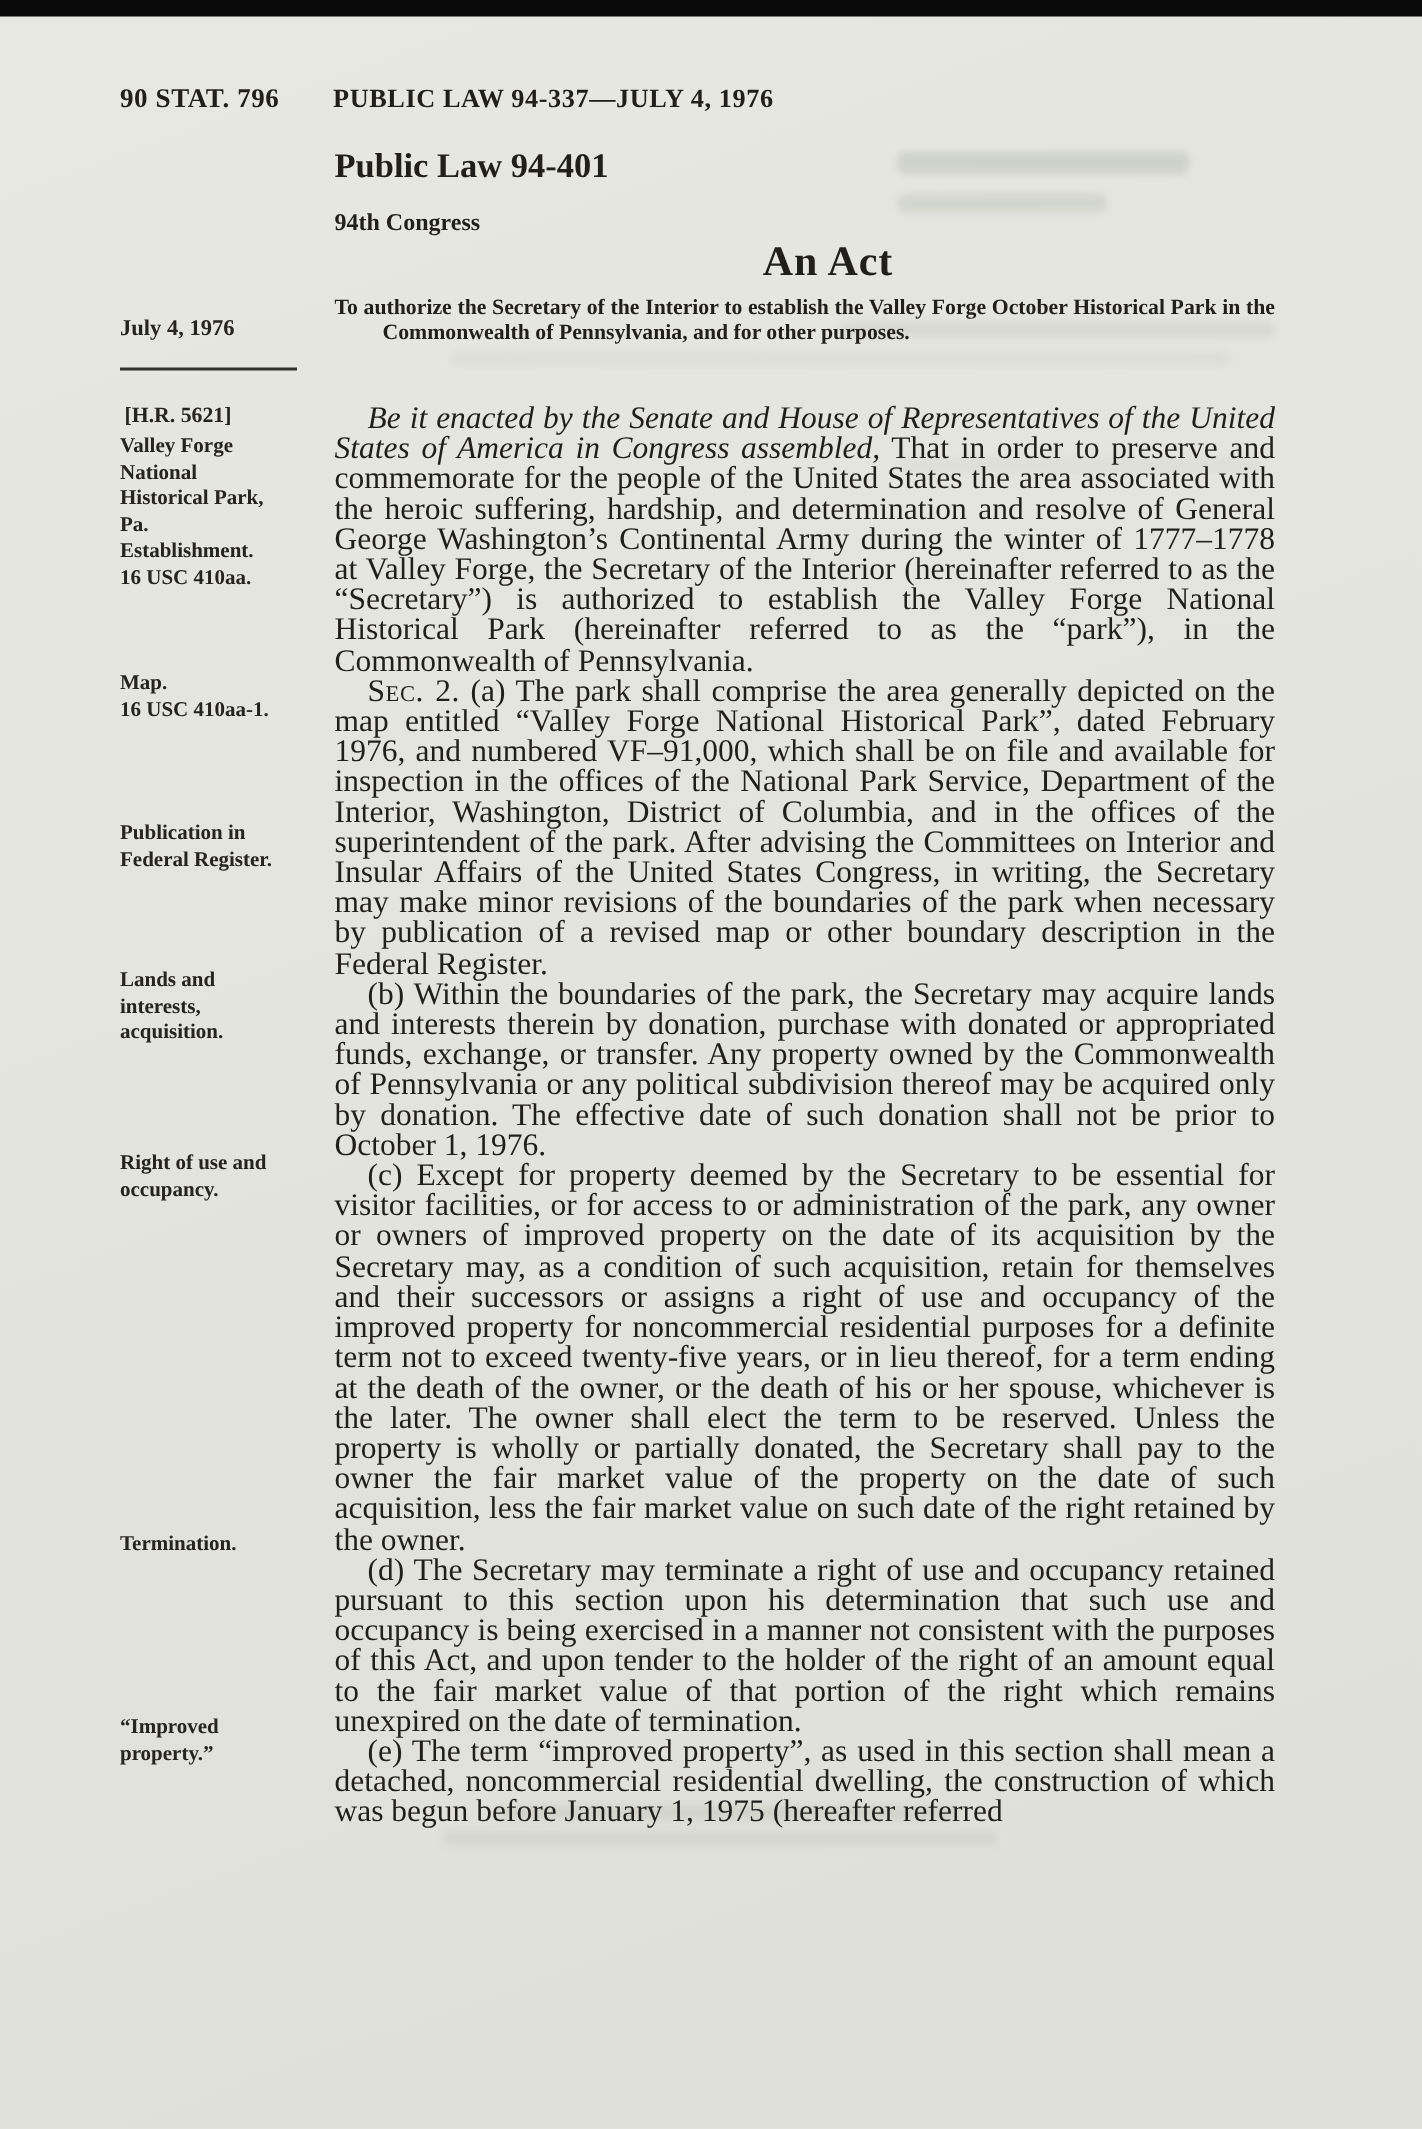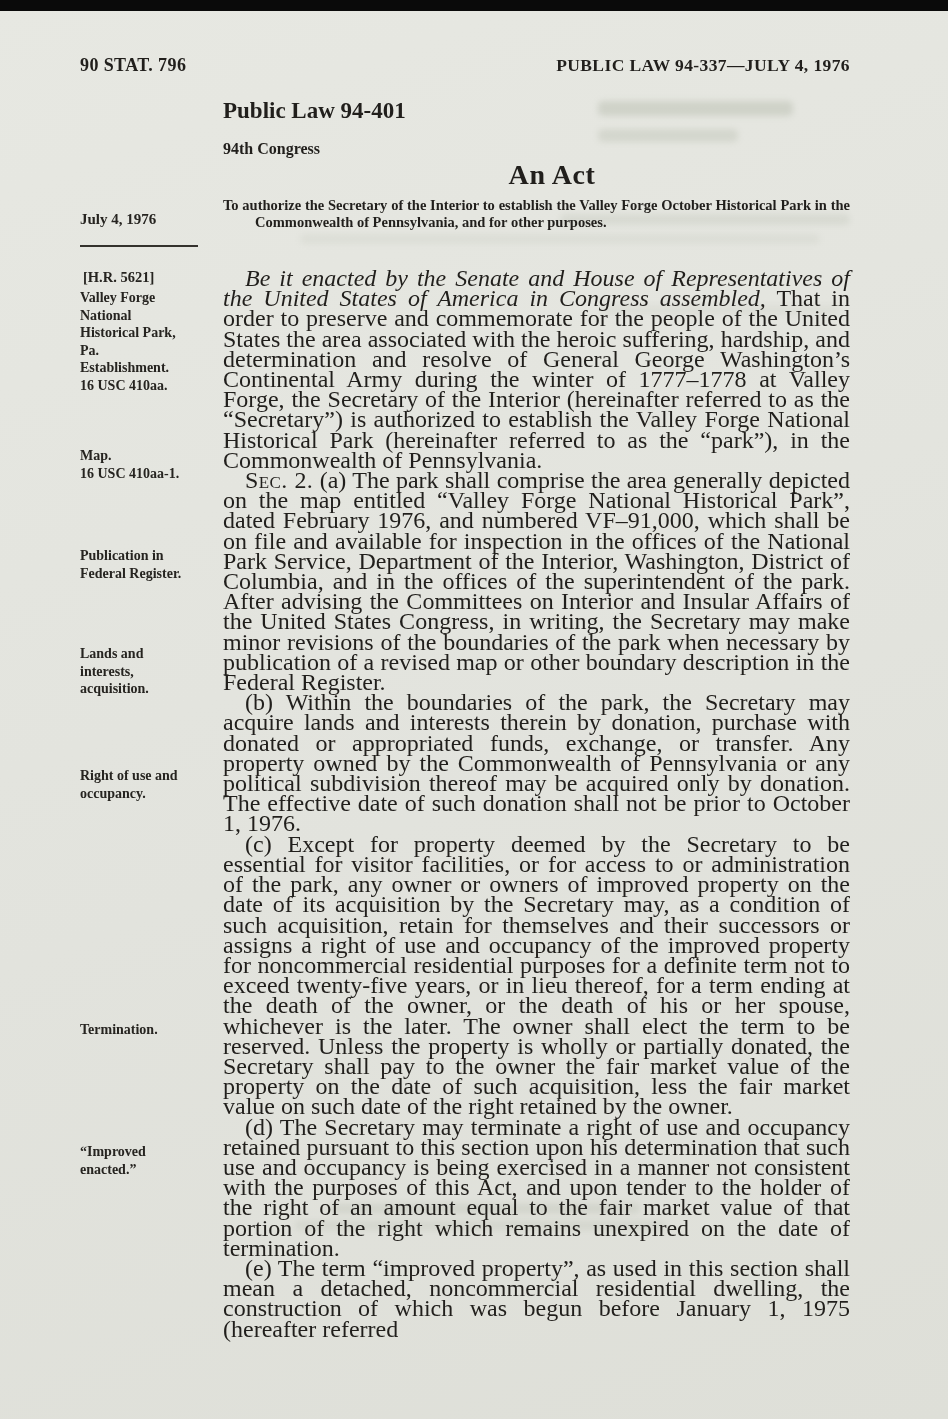--- a/index.html
+++ b/index.html
@@ -3,30 +3,30 @@
 <meta charset="utf-8">
 <style>
   html,body{margin:0;padding:0;background:#e3e4de;}
   .page{
     position:relative;width:948px;height:1419px;overflow:hidden;
     background:linear-gradient(160deg,#e7e8e2 0%,#e2e3dd 55%,#dedfd8 100%);
     font-family:"Liberation Serif","DejaVu Serif",serif;color:#211f1c;
   }
   .scan-bar{position:absolute;top:0;left:0;width:948px;height:11px;background:#0a0a0a;}
   .hdr-left{position:absolute;top:55px;left:80px;font-size:18px;font-weight:700;letter-spacing:.4px;}
-  .hdr-center{position:absolute;top:55px;left:222px;width:628px;text-align:right;font-size:17.5px;font-weight:700;letter-spacing:.4px;}
+  .hdr-center{position:absolute;top:55px;left:222px;width:628px;text-align:left;font-size:17.5px;font-weight:700;letter-spacing:.4px;}
   .law-title{position:absolute;top:98px;left:223px;font-size:23px;font-weight:700;}
   .congress-title{position:absolute;top:140px;left:223px;font-size:16px;font-weight:700;}
   .act-heading{position:absolute;top:159px;left:238px;width:628px;text-align:center;font-size:28px;font-weight:700;letter-spacing:.6px;}
   .preamble{
     position:absolute;top:197px;left:223px;width:627px;box-sizing:border-box;
     font-size:14.5px;font-weight:700;line-height:17.3px;text-align:justify;
     padding-left:32px;text-indent:-32px;
   }
-  .body-col{position:absolute;top:268px;left:223px;width:627px;font-size:24px;line-height:20.2px;text-align:justify;}
+  .body-col{position:absolute;top:268px;left:223px;width:627px;font-size:21px;line-height:20.2px;text-align:justify;}
   .para{margin:0;text-indent:22px;}
   .lead-italic{font-style:italic;}
   .lead-sc{font-variant:small-caps;letter-spacing:.4px;}
   .margin-note{position:absolute;left:80px;width:128px;font-size:14px;font-weight:700;line-height:17.5px;white-space:pre-line;color:#262420;}
   .date-line{font-size:15px;border-bottom:2px solid #34322d;padding-bottom:17px;margin-bottom:4px;width:118px;}
   .bill-line{padding-left:3px;font-size:14.5px;}
   .smudge{position:absolute;background:#98a08d;border-radius:5px;filter:blur(3px);}
 </style>
 </head>
 <body>
@@ -66,21 +66,21 @@
 16 USC 410aa-1.</div>
   <div class="margin-note" style="top:547px">Publication in
 Federal Register.</div>
   <div class="margin-note" style="top:645px">Lands and
 interests,
 acquisition.</div>
   <div class="margin-note" style="top:767px">Right of use and
 occupancy.</div>
   <div class="margin-note" style="top:1021px">Termination.</div>
   <div class="margin-note" style="top:1143px">“Improved
-enacted.”</div>
+property.”</div>
 
   <div class="body-col">
     <p class="para"><span class="lead-italic">Be it enacted by the Senate and House of Representatives of the United States of America in Congress assembled,</span><span> That in order to preserve and commemorate for the people of the United States the area associated with the heroic suffering, hardship, and determination and resolve of General George Washington’s Continental Army during the winter of 1777–1778 at Valley Forge, the Secretary of the Interior (hereinafter referred to as the “Secretary”) is authorized to establish the Valley Forge National Historical Park (hereinafter referred to as the “park”), in the Commonwealth of Pennsylvania.</span></p>
     <p class="para"><span class="lead-sc">Sec. 2.</span><span> (a) The park shall comprise the area generally depicted on the map entitled “Valley Forge National Historical Park”, dated February 1976, and numbered VF–91,000, which shall be on file and available for inspection in the offices of the National Park Service, Department of the Interior, Washington, District of Columbia, and in the offices of the superintendent of the park. After advising the Committees on Interior and Insular Affairs of the United States Congress, in writing, the Secretary may make minor revisions of the boundaries of the park when necessary by publication of a revised map or other boundary description in the Federal Register.</span></p>
     <p class="para">(b) Within the boundaries of the park, the Secretary may acquire lands and interests therein by donation, purchase with donated or appropriated funds, exchange, or transfer. Any property owned by the Commonwealth of Pennsylvania or any political subdivision thereof may be acquired only by donation. The effective date of such donation shall not be prior to October 1, 1976.</p>
     <p class="para">(c) Except for property deemed by the Secretary to be essential for visitor facilities, or for access to or administration of the park, any owner or owners of improved property on the date of its acquisition by the Secretary may, as a condition of such acquisition, retain for themselves and their successors or assigns a right of use and occupancy of the improved property for noncommercial residential purposes for a definite term not to exceed twenty-five years, or in lieu thereof, for a term ending at the death of the owner, or the death of his or her spouse, whichever is the later. The owner shall elect the term to be reserved. Unless the property is wholly or partially donated, the Secretary shall pay to the owner the fair market value of the property on the date of such acquisition, less the fair market value on such date of the right retained by the owner.</p>
     <p class="para">(d) The Secretary may terminate a right of use and occupancy retained pursuant to this section upon his determination that such use and occupancy is being exercised in a manner not consistent with the purposes of this Act, and upon tender to the holder of the right of an amount equal to the fair market value of that portion of the right which remains unexpired on the date of termination.</p>
     <p class="para">(e) The term “improved property”, as used in this section shall mean a detached, noncommercial residential dwelling, the construction of which was begun before January 1, 1975 (hereafter referred</p>
   </div>
 

